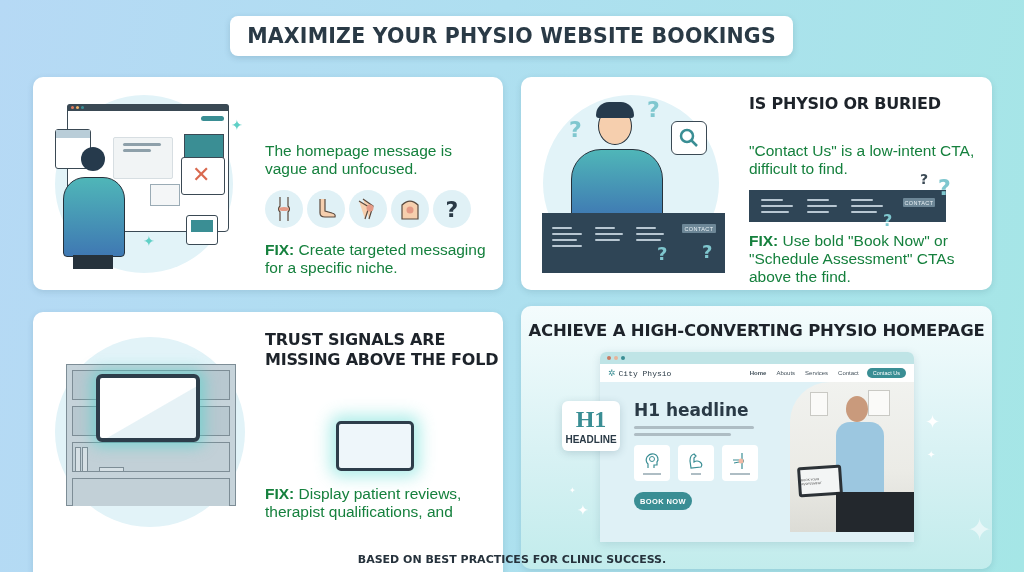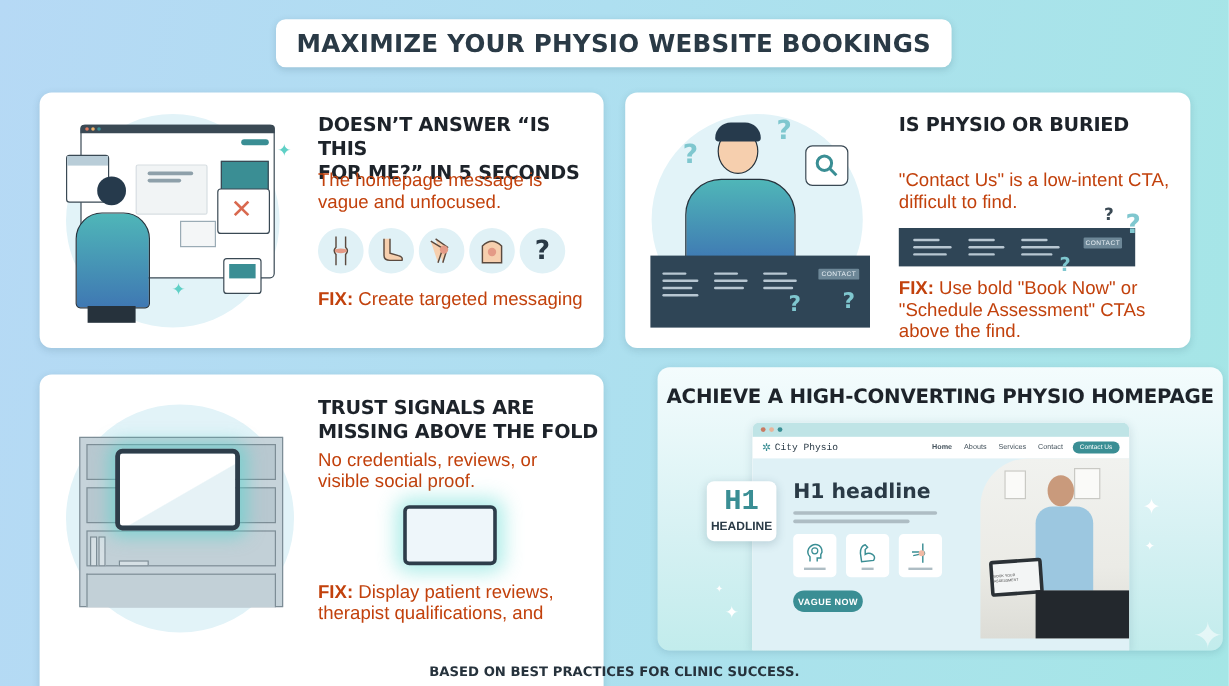--- a/index.html
+++ b/index.html
@@ -21,29 +21,29 @@
     color: #2a3a46; letter-spacing: 0.2px;
   }
   .card {
     position: absolute; background: #fff; border-radius: 10px;
     box-shadow: 0 2px 6px rgba(40,80,100,0.15);
     overflow: hidden;
   }
   #card1 { left: 33px; top: 77px; width: 470px; height: 213px; }
   #card2 { left: 521px; top: 77px; width: 471px; height: 213px; }
   #card3 { left: 33px; top: 312px; width: 470px; height: 292px; padding-left: 48px; }
-  #card4 { left: 548px; top: 306px; width: 471px; height: 236px;
+  #card4 { left: 521px; top: 306px; width: 471px; height: 263px;
            background: linear-gradient(180deg,#f4fcfd 0%, #d6f1f3 60%, #c2ecec 100%); }
 
   .card-h {
     position: absolute; font-family: "DejaVu Sans", sans-serif; font-weight: bold;
     font-size: 16px; line-height: 20px; color: #1d232a; letter-spacing: -0.2px;
   }
   .card-p {
-    position: absolute; font-size: 15.5px; line-height: 18px; color: #c2410c;
+    position: absolute; font-size: 15.5px; line-height: 18px; color: #15803d;
   }
   .fix b { font-weight: bold; }
 
   .bg-circle { position: absolute; border-radius: 50%; background: #e2f3f8; }
 
   
   .browser { position: absolute; background: #fff; border: 1.5px solid #3a4954; border-radius: 4px; }
   .bar { position: absolute; background: #3a4954; }
   .pill { position: absolute; background: #cfd8dd; border-radius: 2px; }
   .icon-circle {
@@ -124,24 +124,20 @@
       <div style="height:8px;background:#b9cdd8;"></div>
     </div>
 
     <div style="position:absolute;left:48px;top:70px;width:24px;height:24px;border-radius:50%;background:#263a4c;"></div>
     <div style="position:absolute;left:30px;top:100px;width:62px;height:80px;border-radius:22px 22px 4px 4px;background:linear-gradient(180deg,#4fb6b8,#3f78b3);border:1.5px solid #26323c;"></div>
     <div style="position:absolute;left:40px;top:178px;width:40px;height:14px;background:#26323c;"></div>
     <span class="sparkle" style="left:198px;top:40px;color:#5fd0c6;">✦</span>
     <span class="sparkle" style="left:110px;top:156px;color:#5fd0c6;">✦</span>
   </div>
 
-  <div class="card-h" style="left:232px;top:17px;">
-    <div>DOESN’T ANSWER “IS THIS</div>
-    <div>FOR ME?” IN 5 SECONDS</div>
-  </div>
   <div class="card-p" style="left:232px;top:65px;">
     <div>The homepage message is</div>
     <div>vague and unfocused.</div>
   </div>
   <div>
     <div class="icon-circle" style="left:232px;top:113px;">
       <svg width="20" height="26" viewBox="0 0 20 26">
           <path d="M6 1 L6 10 Q3 13 6 16 L6 25 M14 1 L14 10 Q17 13 14 16 L14 25" stroke="#5a4a3f" stroke-width="1.2" fill="#f6cfae"></path>
           <ellipse cx="10" cy="13" rx="5" ry="2" fill="#e49a86"></ellipse>
         </svg>
@@ -162,20 +158,21 @@
           <path d="M3 22 L3 8 Q11 0 19 8 L19 22 Z" stroke="#5a4a3f" stroke-width="1.2" fill="#f6cfae"></path>
           <circle cx="11" cy="13" r="3.5" fill="#e49a86"></circle>
         </svg>
     </div>
     <div class="icon-circle" style="left:400px;top:113px;">
       <span style="font-family:'DejaVu Sans',sans-serif;font-weight:bold;font-size:22px;color:#2a3a46;">?</span>
     </div>
   </div>
   <div class="card-p fix" style="left:232px;top:164px;">
     <div><b>FIX:</b><span> Create targeted messaging</span></div>
+    <div>for a specific niche.</div>
   </div>
 </div>
 
 <div class="card" id="card2">
   <div class="bg-circle" style="left:22px;top:18px;width:176px;height:176px;"></div>
   <div>
     <div style="position:absolute;left:77px;top:30px;width:34px;height:38px;border-radius:50%;background:#f6cfae;border:1.5px solid #26323c;"></div>
     <div style="position:absolute;left:75px;top:25px;width:38px;height:16px;border-radius:18px 18px 4px 4px;background:#263a4c;"></div>
     <div style="position:absolute;left:50px;top:72px;width:92px;height:70px;border-radius:30px 30px 4px 4px;background:linear-gradient(180deg,#4fb6b8,#3f78b3);border:1.5px solid #26323c;"></div>
     <div style="position:absolute;left:150px;top:44px;width:36px;height:34px;border:1.5px solid #3a4954;border-radius:6px;background:#fff;">
@@ -243,24 +240,20 @@
     <div style="position:absolute;left:42px;top:135px;width:6px;height:25px;background:#d6e0e5;border:1px solid #7d8d96;"></div>
     <div style="position:absolute;left:49px;top:135px;width:6px;height:25px;background:#d6e0e5;border:1px solid #7d8d96;"></div>
     <div style="position:absolute;left:66px;top:155px;width:25px;height:5px;background:#d6e0e5;border:1px solid #7d8d96;"></div>
     <div style="position:absolute;left:63px;top:62px;width:104px;height:68px;border:4px solid #2d3d4a;border-radius:6px;background:linear-gradient(150deg,#ffffff 55%,#e6f2f6 56%);box-shadow:0 0 14px 5px rgba(78,214,206,0.55);"></div>
   </div>
 
   <div class="card-h" style="left:232px;top:18px;">
     <div>TRUST SIGNALS ARE</div>
     <div>MISSING ABOVE THE FOLD</div>
   </div>
-  <div class="card-p" style="left:232px;top:63px;">
-    <div>No credentials, reviews, or</div>
-    <div>visible social proof.</div>
-  </div>
   <div style="position:absolute;left:303px;top:109px;width:78px;height:50px;border:3px solid #2d3d4a;border-radius:5px;background:#eef6fa;box-shadow:0 0 16px 6px rgba(78,214,206,0.45);"></div>
   <div class="card-p fix" style="left:232px;top:173px;">
     <div><b>FIX:</b><span> Display patient reviews,</span></div>
     <div>therapist qualifications, and</div>
   </div>
 </div>
 
 <div class="card" id="card4">
   <div class="card-h" style="left:0;width:471px;text-align:center;top:15px;font-size:16.5px;">ACHIEVE A HIGH-CONVERTING PHYSIO HOMEPAGE</div>
 
@@ -309,25 +302,25 @@
         </svg>
       <div style="width:10px;height:2px;background:#aebdc4;margin-top:3px;"></div>
     </div>
     <div class="svc" style="left:122px;top:93px;">
       <svg width="18" height="18" viewBox="0 0 18 18">
           <path d="M11 1 L11 7 Q14 9 11 11 L11 17 M2 8 L8 8 M3 11 L8 10" stroke="#3a8e94" stroke-width="1.2" fill="none"></path>
           <circle cx="10" cy="9" r="2.5" fill="#f1b9a4"></circle>
         </svg>
       <div style="width:20px;height:2px;background:#aebdc4;margin-top:3px;"></div>
     </div>
-    <div class="book-btn" style="left:34px;top:140px;width:58px;height:18px;">VAGUE NOW</div>
+    <div class="book-btn" style="left:34px;top:140px;width:58px;height:18px;">BOOK NOW</div>
   </div>
 
   <div class="float-card" style="left:41px;top:95px;width:58px;height:50px;display:flex;flex-direction:column;align-items:center;justify-content:center;">
-    <span style="font-family:Liberation Mono, monospace;font-weight:bold;font-size:24px;line-height:24px;color:#3a8e94;">H1</span>
+    <span style="font-family:Liberation Serif, serif;font-weight:bold;font-size:24px;line-height:24px;color:#3a8e94;">H1</span>
     <span style="font-weight:bold;font-size:10px;color:#2a3a46;margin-top:3px;">HEADLINE</span>
   </div>
 
 
   <span class="sparkle" style="left:404px;top:105px;font-size:18px;">✦</span>
   <span class="sparkle" style="left:406px;top:143px;font-size:10px;">✦</span>
   <span class="sparkle" style="left:56px;top:196px;font-size:14px;">✦</span>
   <span class="sparkle" style="left:48px;top:180px;font-size:8px;">✦</span>
   <span class="sparkle" style="left:446px;top:206px;font-size:30px;color:rgba(255,255,255,0.55);">✦</span>
 </div>

